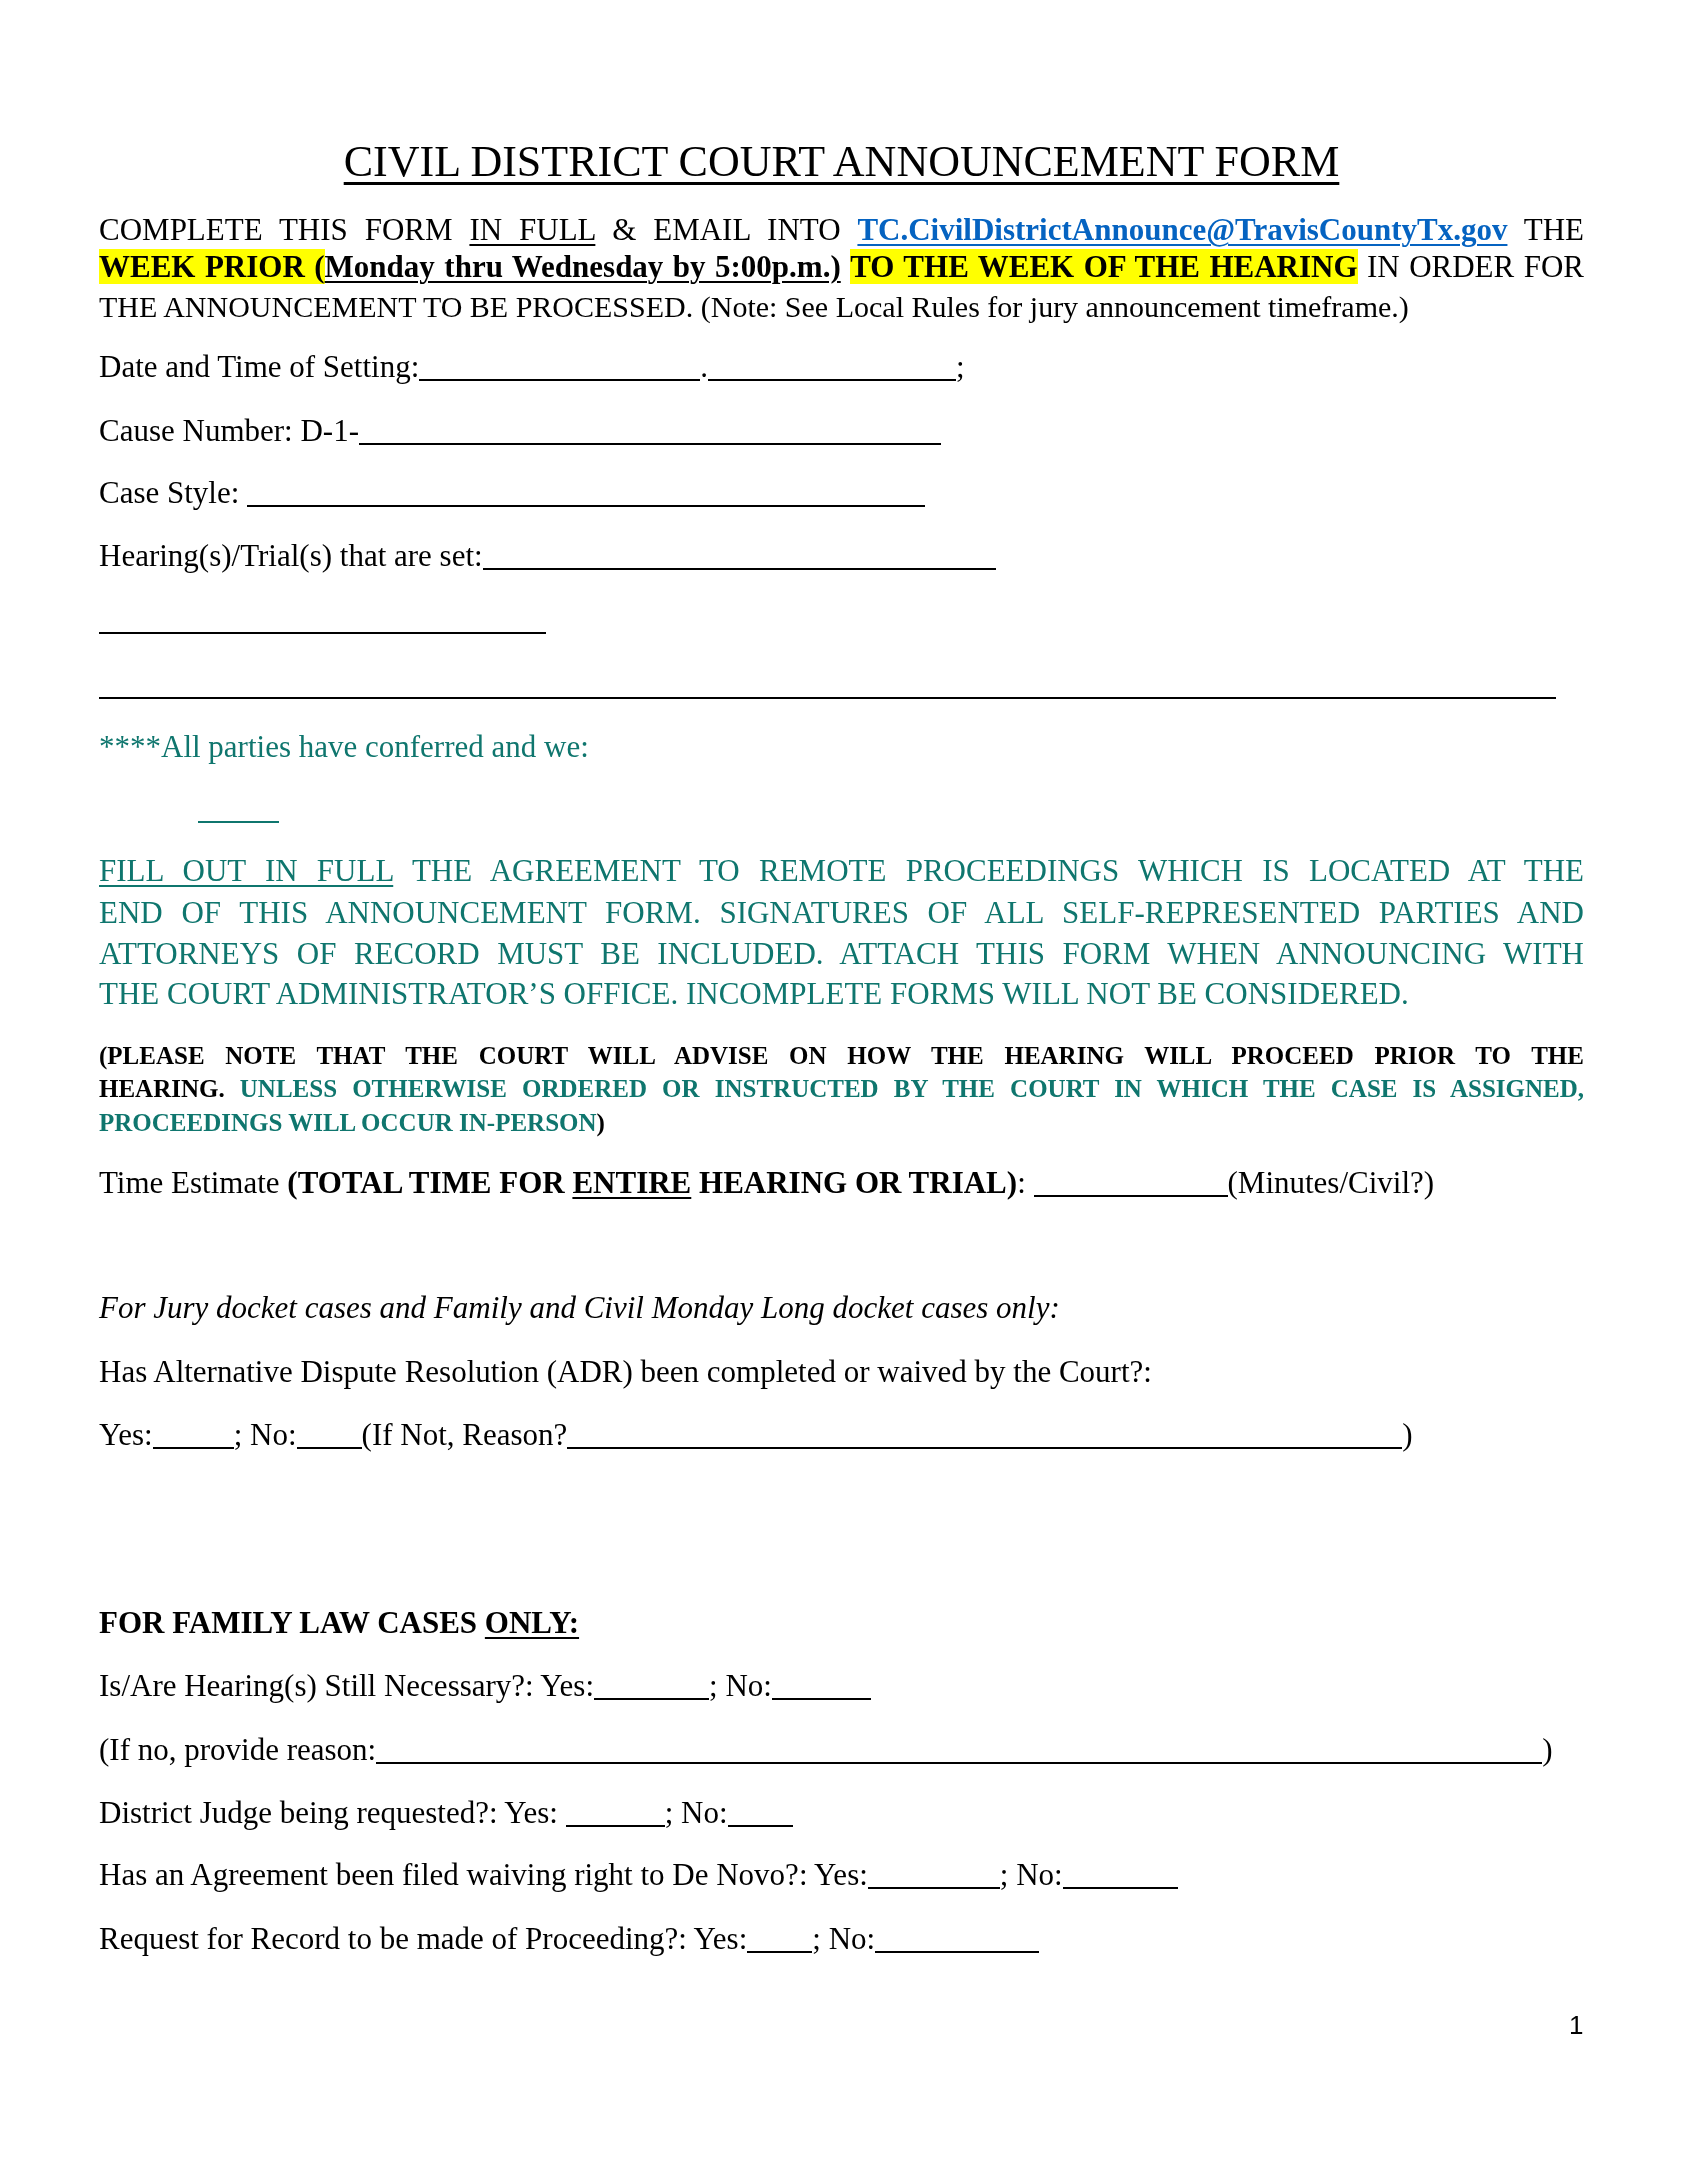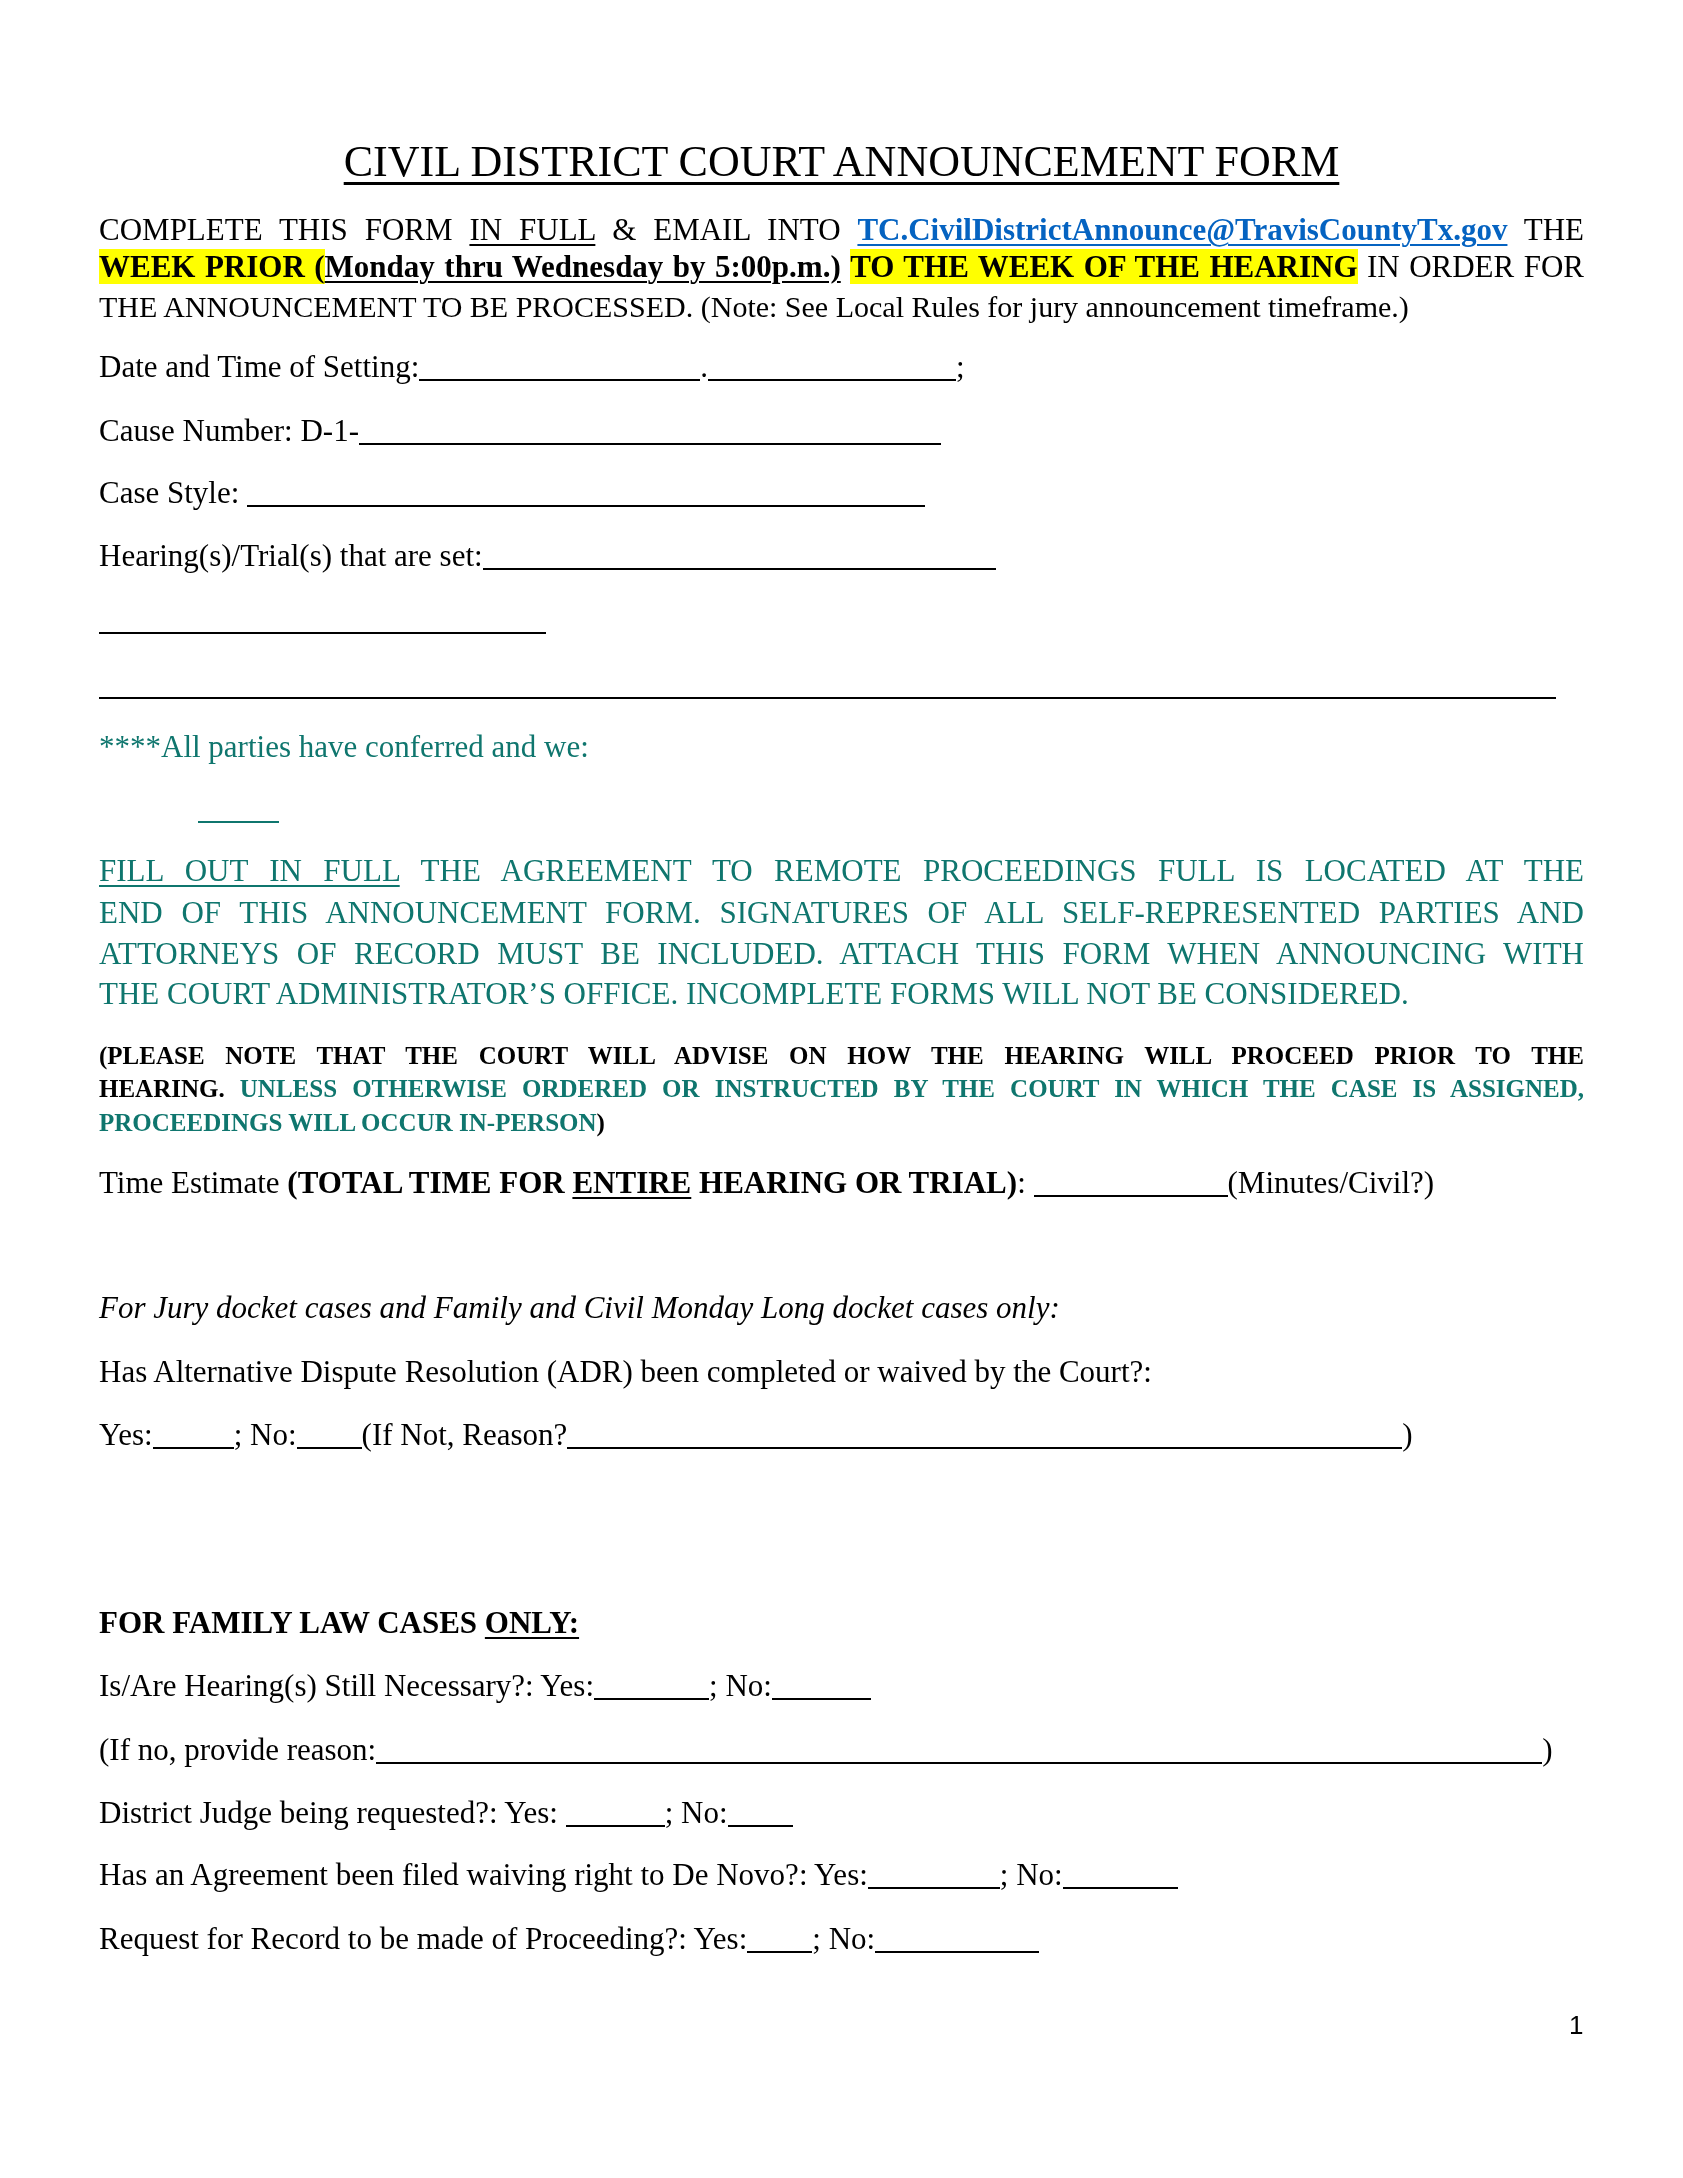--- a/index.html
+++ b/index.html
@@ -38,21 +38,21 @@
 
 <div class="line" style="top:538px;"><span>Hearing(s)/Trial(s) that are set:</span><span class="blank" style="width:513px;"></span></div>
 
 <div class="line" style="top:602px;"><span class="blank" style="width:447px;"></span></div>
 
 <div class="rule"></div>
 
 <div class="line red" style="top:729px;">****All parties have conferred and we:</div>
 <div class="line red" style="top:791px; left:198px;"><span class="blank" style="width:81px;"></span></div>
 
-<div class="line red just" style="top:853px;"><span class="u">FILL OUT IN FULL</span><span> THE AGREEMENT TO REMOTE PROCEEDINGS FULL IS LOCATED AT THE</span></div>
+<div class="line red just" style="top:853px;"><span class="u">FILL OUT IN FULL</span><span> THE AGREEMENT TO REMOTE PROCEEDINGS WHICH IS LOCATED AT THE</span></div>
 <div class="line red just" style="top:895px;">END OF THIS ANNOUNCEMENT FORM. SIGNATURES OF ALL SELF-REPRESENTED PARTIES AND</div>
 <div class="line red just" style="top:936px;">ATTORNEYS OF RECORD MUST BE INCLUDED. ATTACH THIS FORM WHEN ANNOUNCING WITH</div>
 <div class="line red" style="top:976px;">THE COURT ADMINISTRATOR’S OFFICE. INCOMPLETE FORMS WILL NOT BE CONSIDERED.</div>
 
 <div class="line b small just" style="top:1039px;">(PLEASE NOTE THAT THE COURT WILL ADVISE ON HOW THE HEARING WILL PROCEED PRIOR TO THE</div>
 <div class="line b small just" style="top:1072px;"><span>HEARING. </span><span class="red">UNLESS OTHERWISE ORDERED OR INSTRUCTED BY THE COURT IN WHICH THE CASE IS ASSIGNED,</span></div>
 <div class="line b small" style="top:1106px;"><span class="red">PROCEEDINGS WILL OCCUR IN-PERSON</span><span>)</span></div>
 
 <div class="line" style="top:1165px;"><span>Time Estimate </span><span class="b">(TOTAL TIME FOR </span><span class="b u">ENTIRE</span><span class="b"> HEARING OR TRIAL)</span><span>: </span><span class="blank" style="width:194px;"></span><span>(Minutes/Civil?)</span></div>
 

